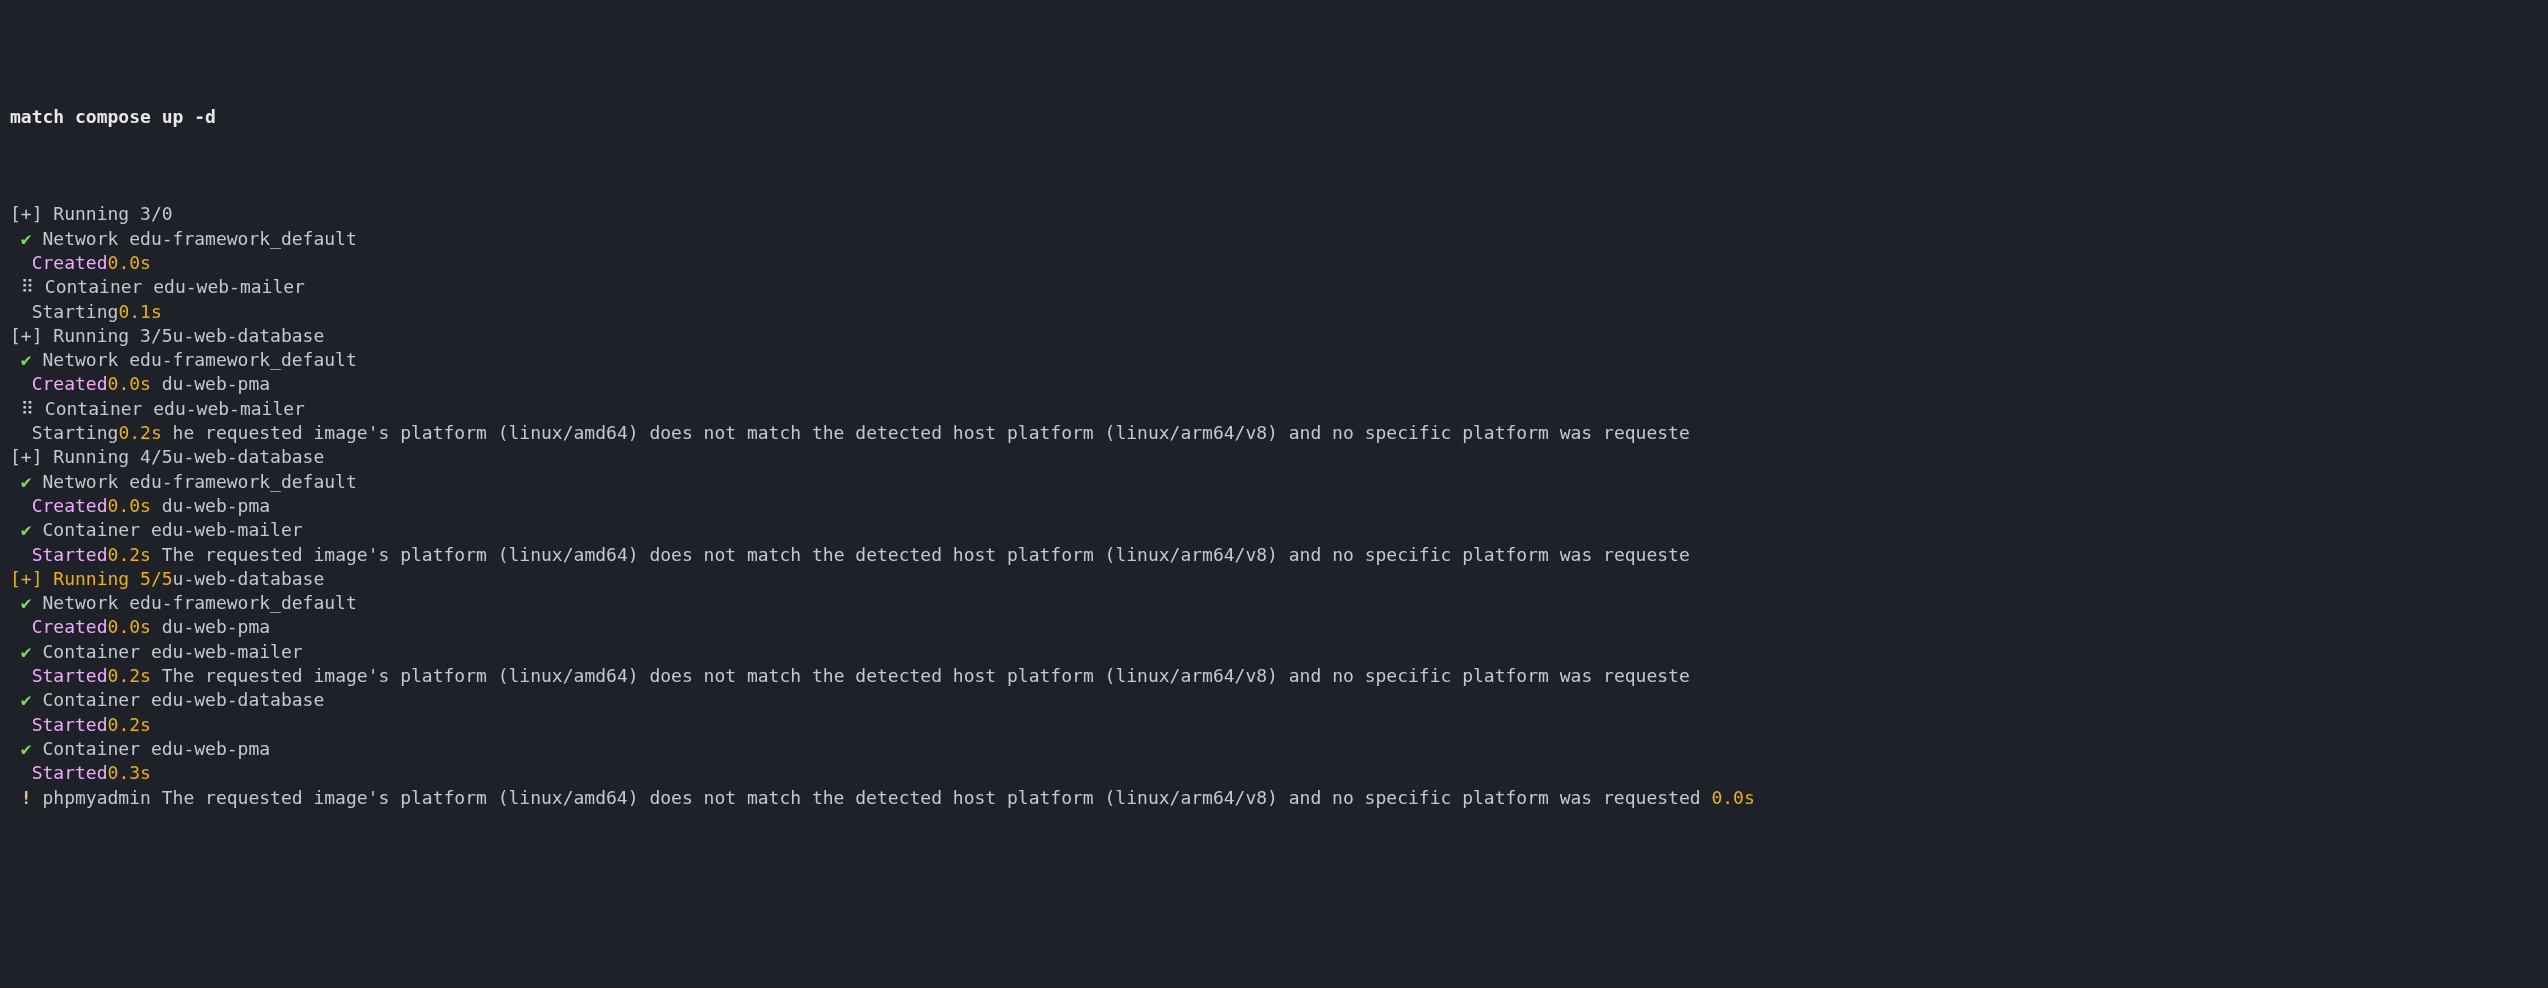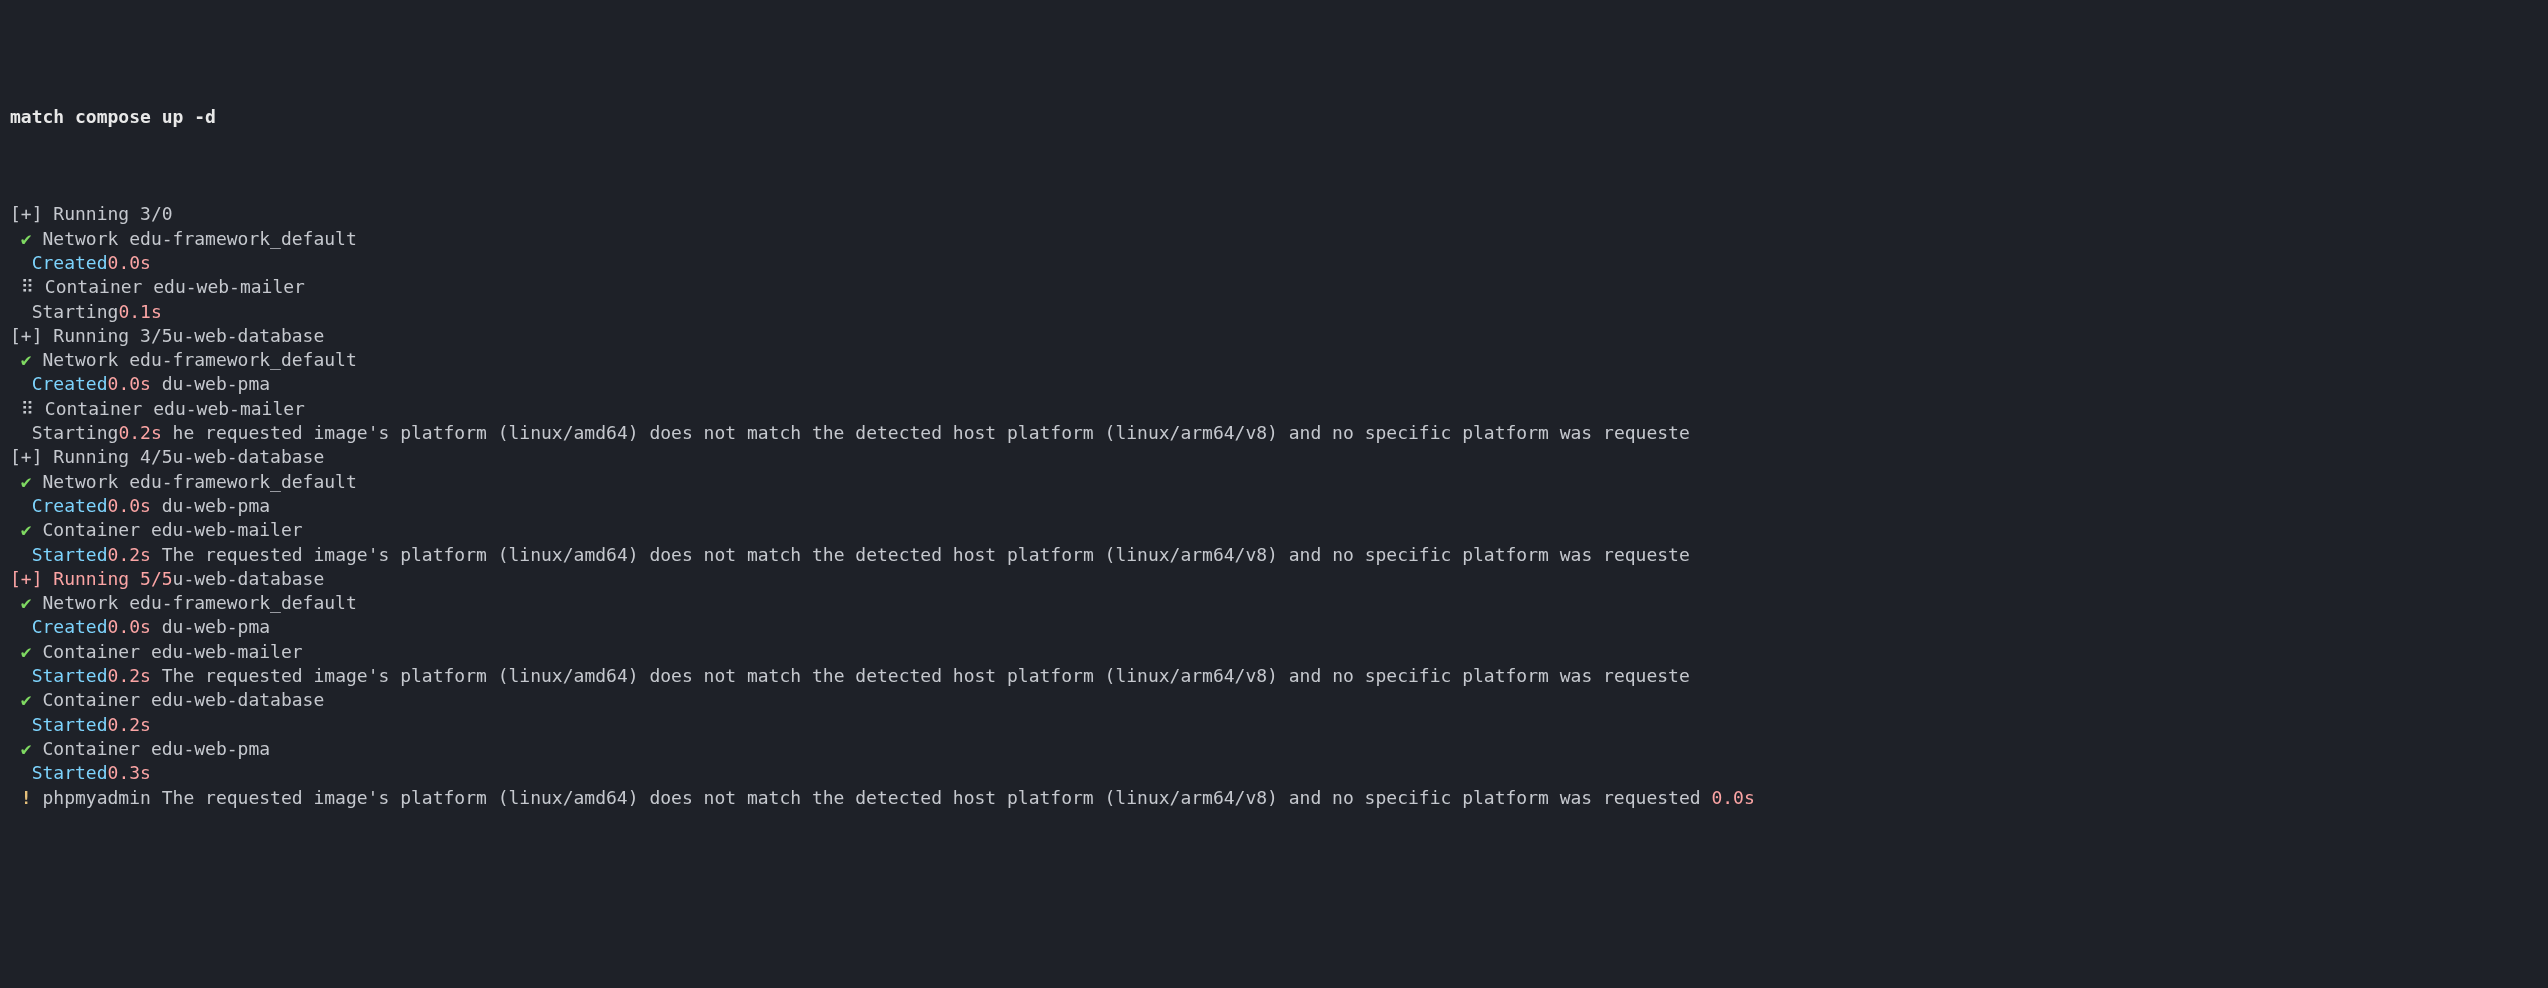--- a/index.html
+++ b/index.html
@@ -15,24 +15,24 @@
       line-height: 1.35;
       padding: 8px 10px;
       white-space: pre;
       overflow-x: auto;
     }
     .bold-white {
       color: #e8e8e8;
       font-weight: bold;
     }
     .green {
-      color: #7dd3fc;
+      color: #f0abfc;
     }
     .cyan {
-      color: #fca5a5;
+      color: #eab308;
     }
     .check {
       color: #7fd962;
       font-weight: bold;
     }
     .spinner {
       color: #c5c8ce;
     }
     .yellow {
       color: #e6c07b;

